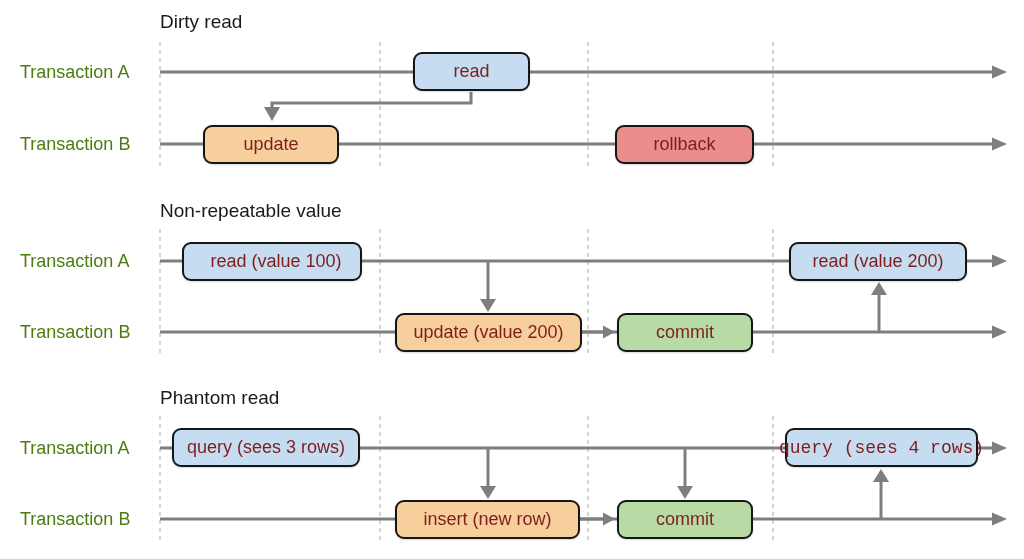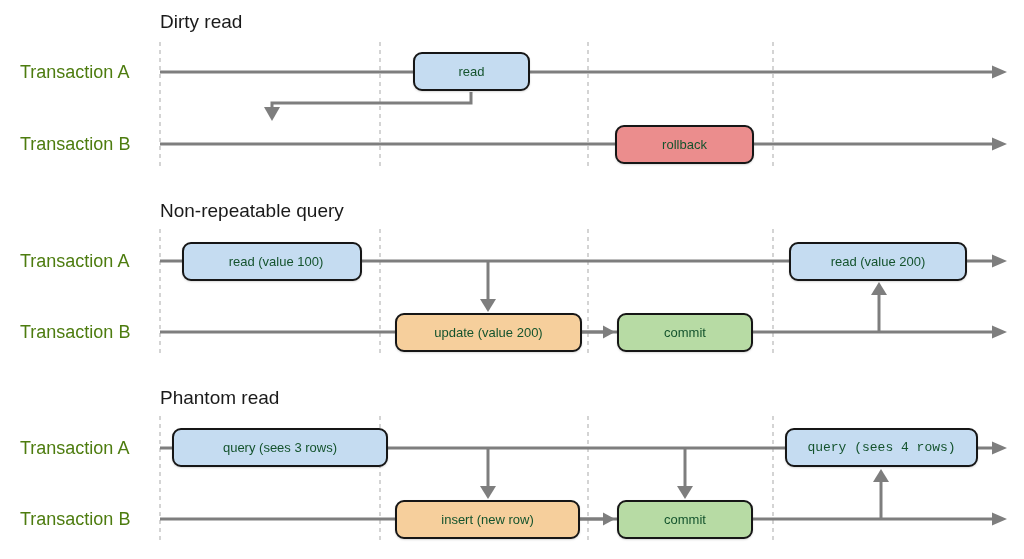--- a/index.html
+++ b/index.html
@@ -36,22 +36,22 @@
   }
   .box {
     position: absolute;
     height: 39px;
     box-sizing: border-box;
     display: flex;
     align-items: center;
     justify-content: center;
     border: 2.5px solid #161616;
     border-radius: 9px;
-    font-size: 13px;
-    color: #14532d;
+    font-size: 18px;
+    color: #7f1d1d;
     white-space: nowrap;
     box-shadow: 0 1px 2px rgba(0,0,0,0.15);
   }
   .box.blue   { background: #c5dcf1; }
   .box.orange { background: #f6cf9c; }
   .box.red    { background: #eb8d8d; }
   .box.green  { background: #b7dba4; }
 </style>
 </head>
 <body>
@@ -136,36 +136,37 @@
         <polygon points="603,512.5 603,525.5 615,519" fill="#7e7e7e" stroke="none"></polygon>
       </g>
       <g>
         <line x1="881" y1="518" x2="881" y2="482"></line>
         <polygon points="873,482 889,482 881,469" fill="#7e7e7e" stroke="none"></polygon>
       </g>
     </g>
   </svg>
 
   <div class="section-title" style="top:11px;">Dirty read</div>
-  <div class="section-title" style="top:200px;">Non-repeatable query</div>
+  <div class="section-title" style="top:200px;">Non-repeatable value</div>
   <div class="section-title" style="top:387px;">Phantom read</div>
 
   <div class="row-label" style="top:61px;">Transaction A</div>
   <div class="row-label" style="top:133px;">Transaction B</div>
   <div class="row-label" style="top:250px;">Transaction A</div>
   <div class="row-label" style="top:321px;">Transaction B</div>
   <div class="row-label" style="top:437px;">Transaction A</div>
   <div class="row-label" style="top:508px;">Transaction B</div>
 
   <div class="box blue" style="left:413px; top:52px;  width:117px;">read</div>
+  <div class="box orange" style="left:203px; top:125px; width:136px;">update</div>
   <div class="box red" style="left:615px; top:125px; width:139px;">rollback</div>
 
   <div class="box blue" style="left:182px; top:242px; width:180px;padding-left:8px;">read (value 100)</div>
   <div class="box orange" style="left:395px; top:313px; width:187px;">update (value 200)</div>
   <div class="box green" style="left:617px; top:313px; width:136px;">commit</div>
   <div class="box blue" style="left:789px; top:242px; width:178px;">read (value 200)</div>
 
-  <div class="box blue" style="left:172px; top:428px; width:216px;">query (sees 3 rows)</div>
+  <div class="box blue" style="left:172px; top:428px; width:188px;">query (sees 3 rows)</div>
   <div class="box orange" style="left:395px; top:500px; width:185px;">insert (new row)</div>
   <div class="box green" style="left:617px; top:500px; width:136px;">commit</div>
   <div class="box blue" style="left:785px; top:428px; width:193px;font-family:Liberation Mono, monospace;">query (sees 4 rows)</div>
 
 </div>
 
 </body></html>

